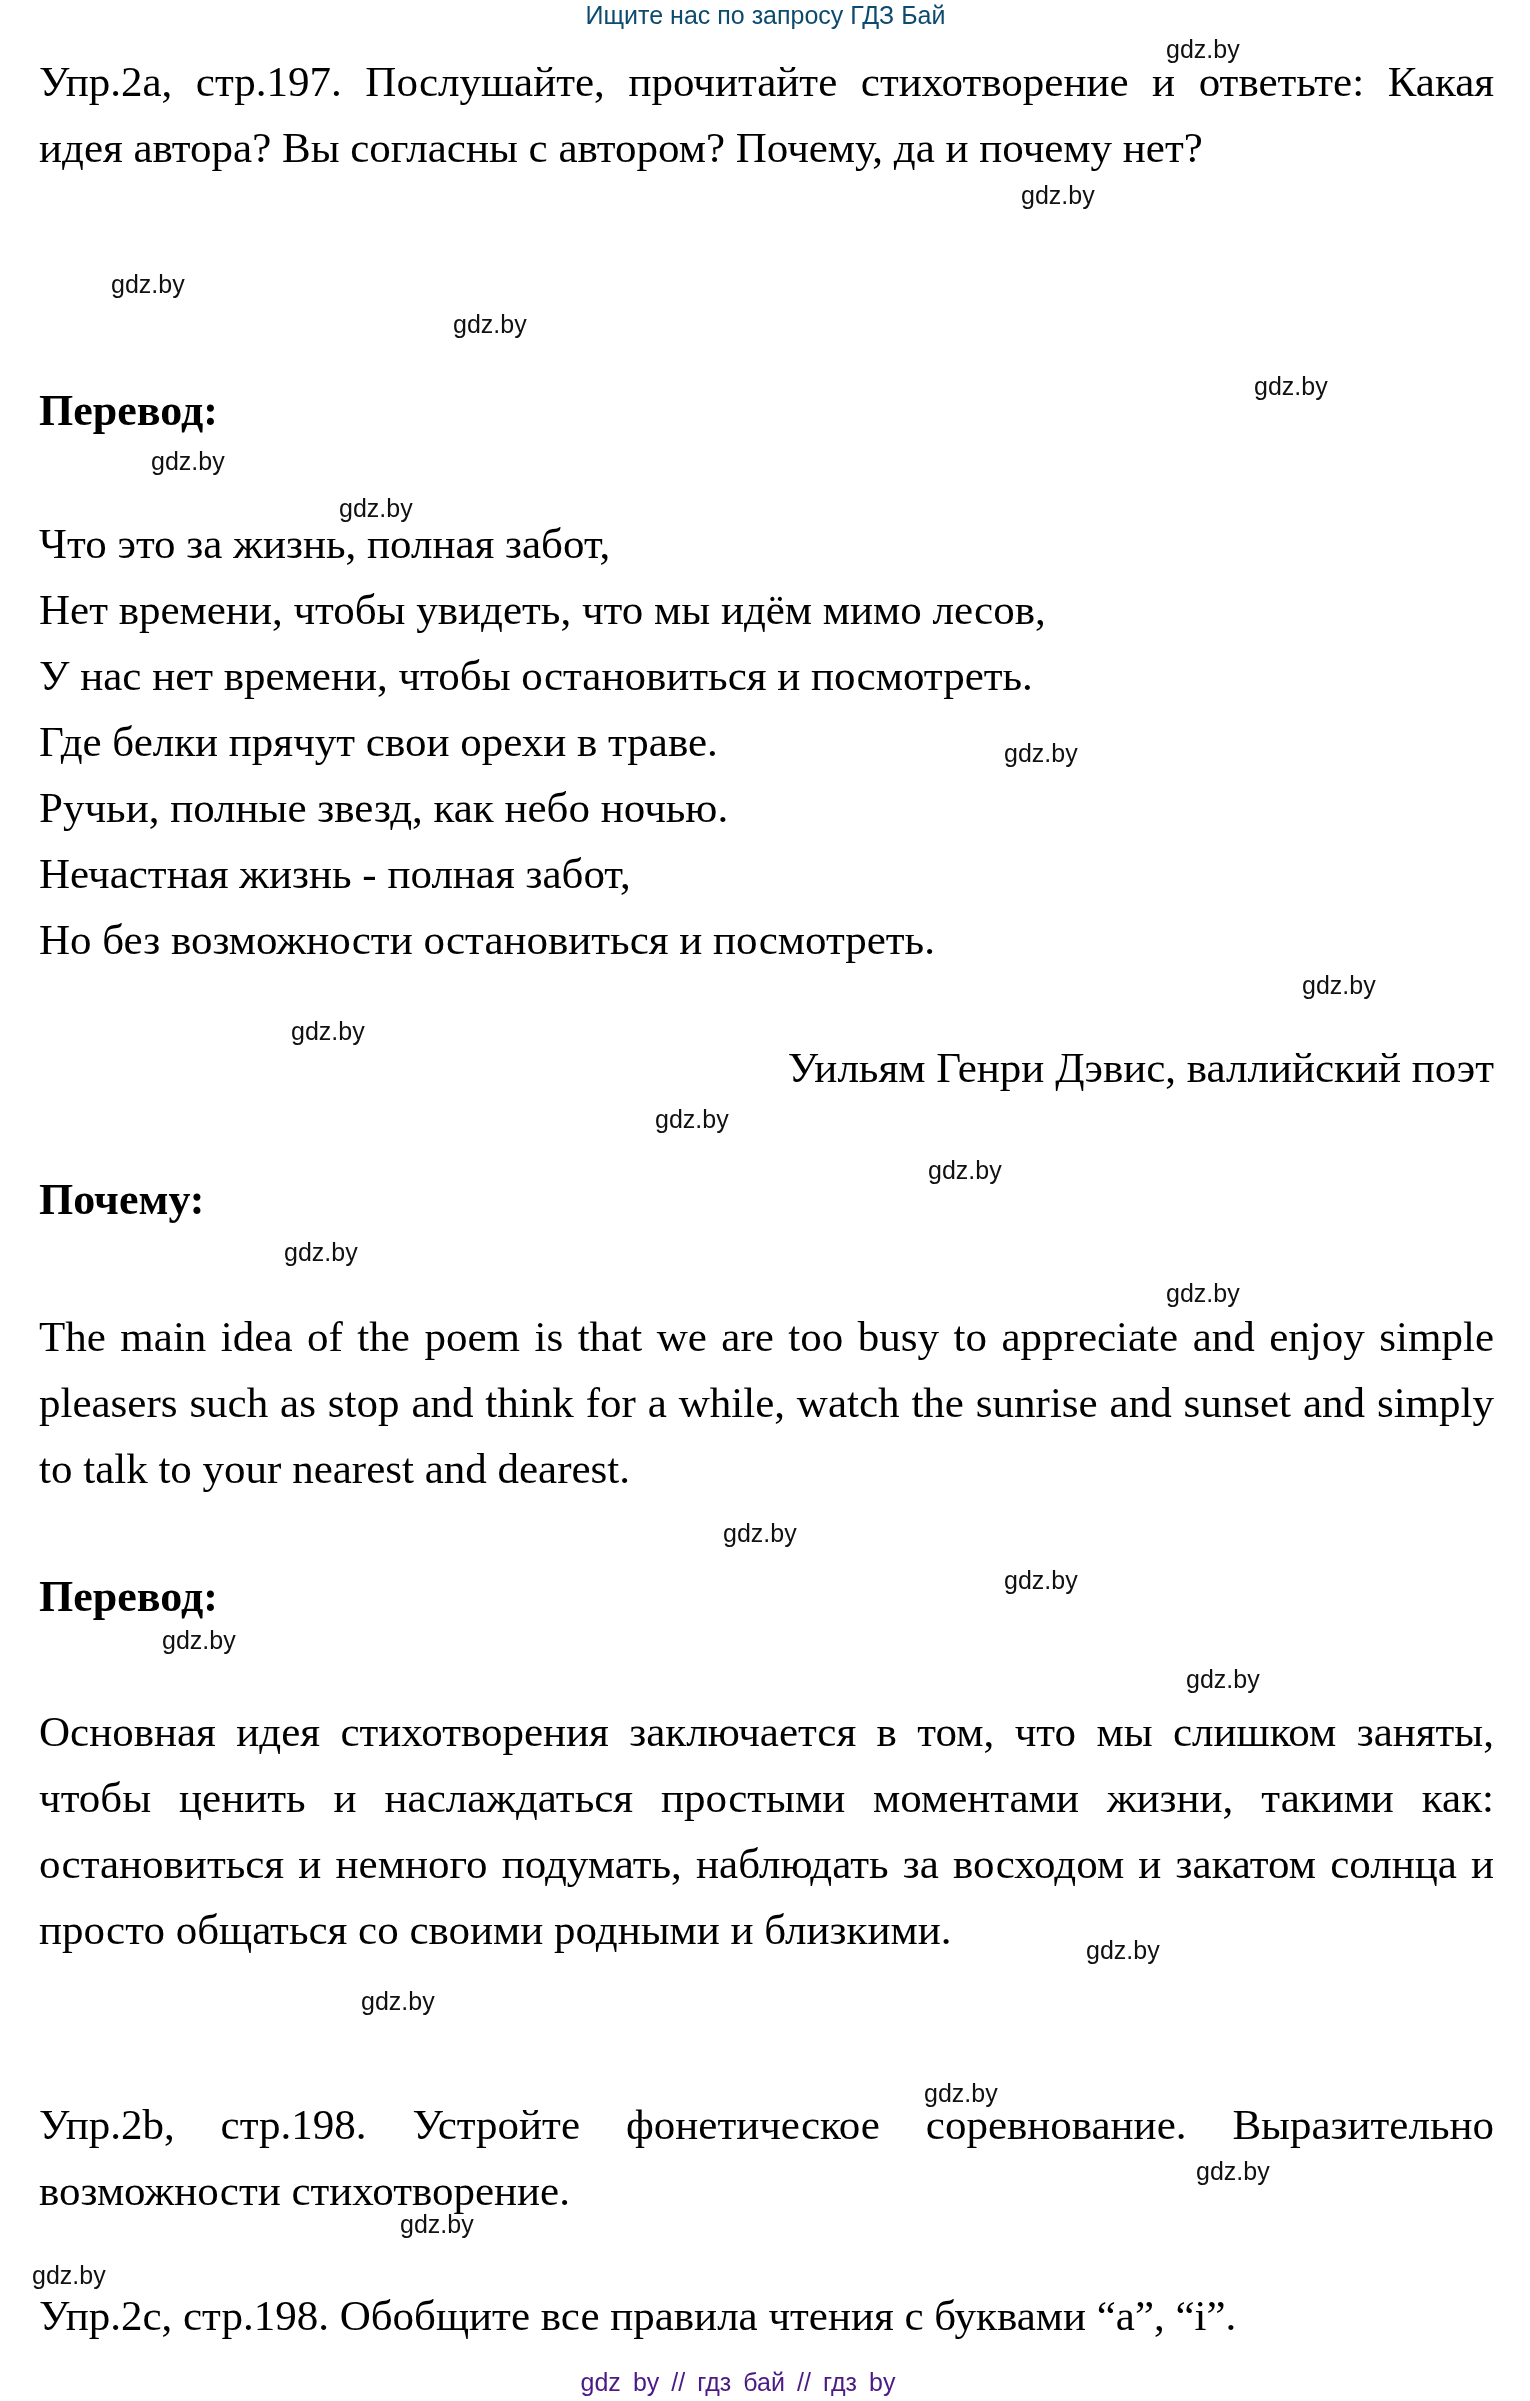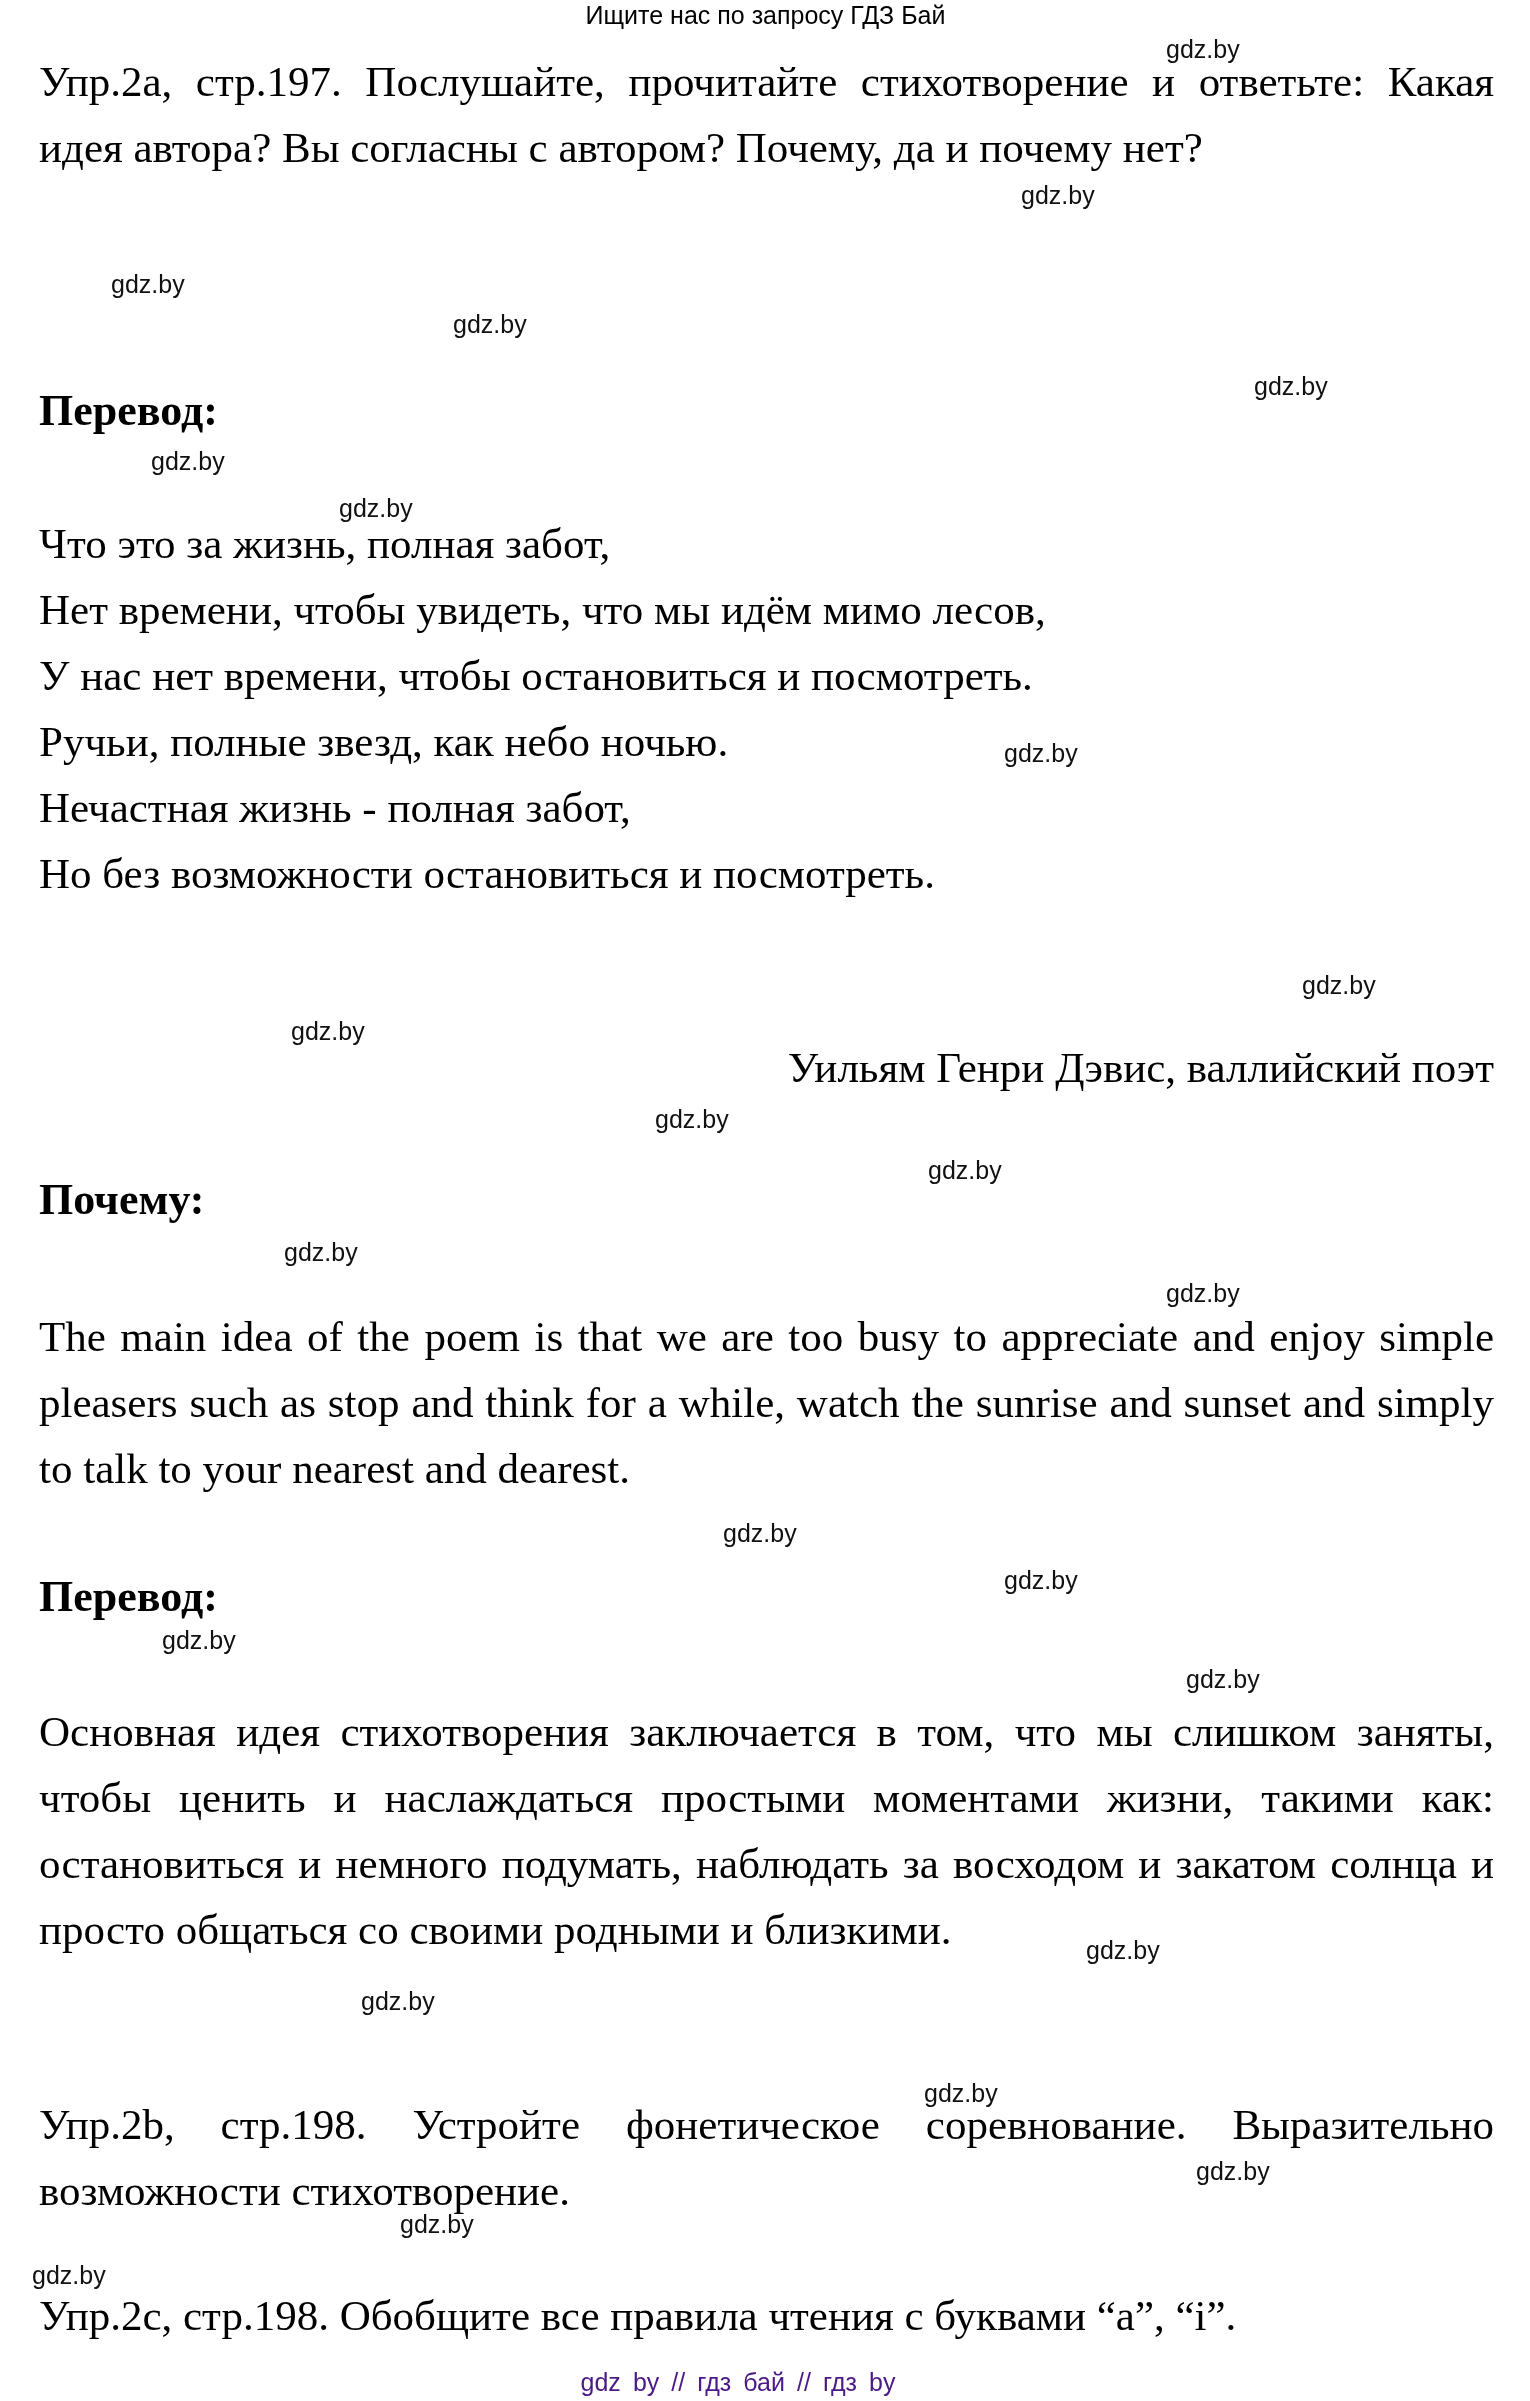--- a/index.html
+++ b/index.html
@@ -17,21 +17,21 @@
     }
     .top-banner {
       position: absolute;
       left: 0; top: 0;
       width: 1531px;
       height: 31px;
       text-align: center;
       font-family: "Liberation Sans", "DejaVu Sans", sans-serif;
       font-size: 25px;
       line-height: 31px;
-      color: #000000;
+      color: #0c4a6e;
     }
     .footer {
       position: absolute;
       left: 0; top: 2367px;
       width: 1476px;
       height: 31px;
       text-align: center;
       font-family: "Liberation Sans", "DejaVu Sans", sans-serif;
       font-size: 25px;
       line-height: 31px;
@@ -85,20 +85,21 @@
 <div class="top-banner">Ищите нас по запросу ГДЗ Бай</div>
 
 <p class="para justify" style="top: 49px;">Упр.2a, стр.197. Послушайте, прочитайте стихотворение и ответьте: Какая идея автора? Вы согласны с автором? Почему, да и почему нет?</p>
 
 <h2 class="heading" style="top: 385px;">Перевод:</h2>
 
 <div class="para" style="top: 511px;">
   <span class="poem-line">Что это за жизнь, полная забот,</span>
   <span class="poem-line">Нет времени, чтобы увидеть, что мы идём мимо лесов,</span>
   <span class="poem-line">У нас нет времени, чтобы остановиться и посмотреть.</span>
+  <span class="poem-line">Где белки прячут свои орехи в траве.</span>
   <span class="poem-line">Ручьи, полные звезд, как небо ночью.</span>
   <span class="poem-line">Нечастная жизнь -  полная забот,</span>
   <span class="poem-line">Но без возможности остановиться и посмотреть.</span>
 </div>
 
 <div class="attribution">Уильям Генри Дэвис, валлийский поэт</div>
 
 <h2 class="heading" style="top: 1174px;">Почему:</h2>
 
 <p class="para justify" style="top: 1304px;">The main idea of the poem is that we are too busy to appreciate and enjoy simple pleasers such as stop and think for a while, watch the sunrise and sunset and simply to talk to your nearest and dearest.</p>

